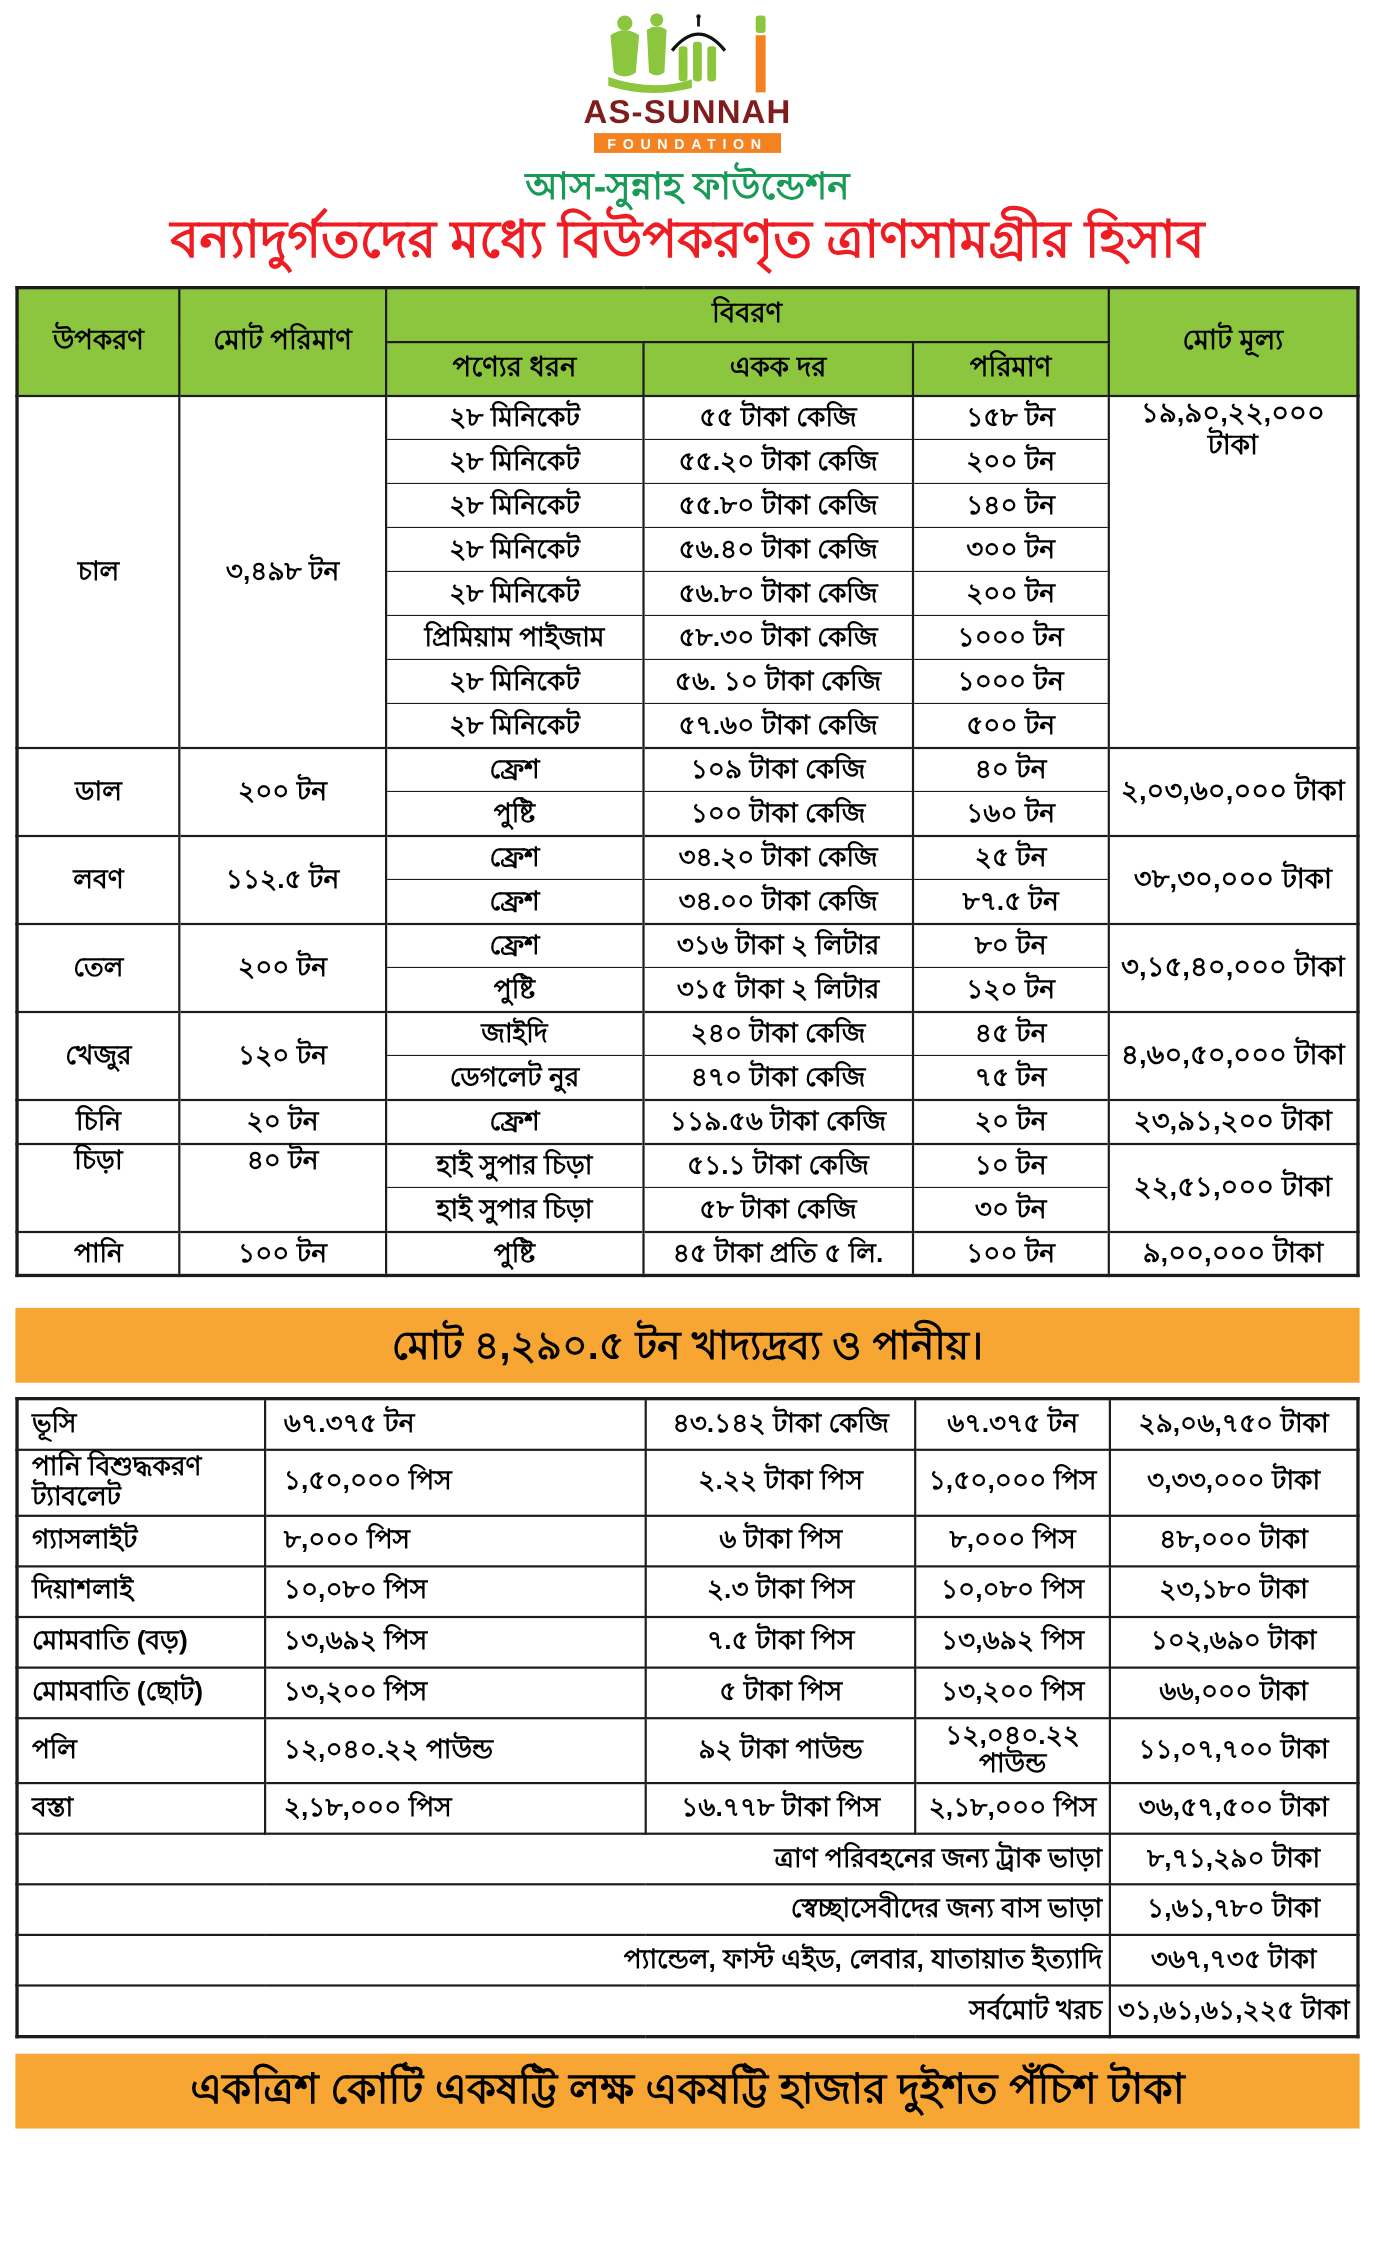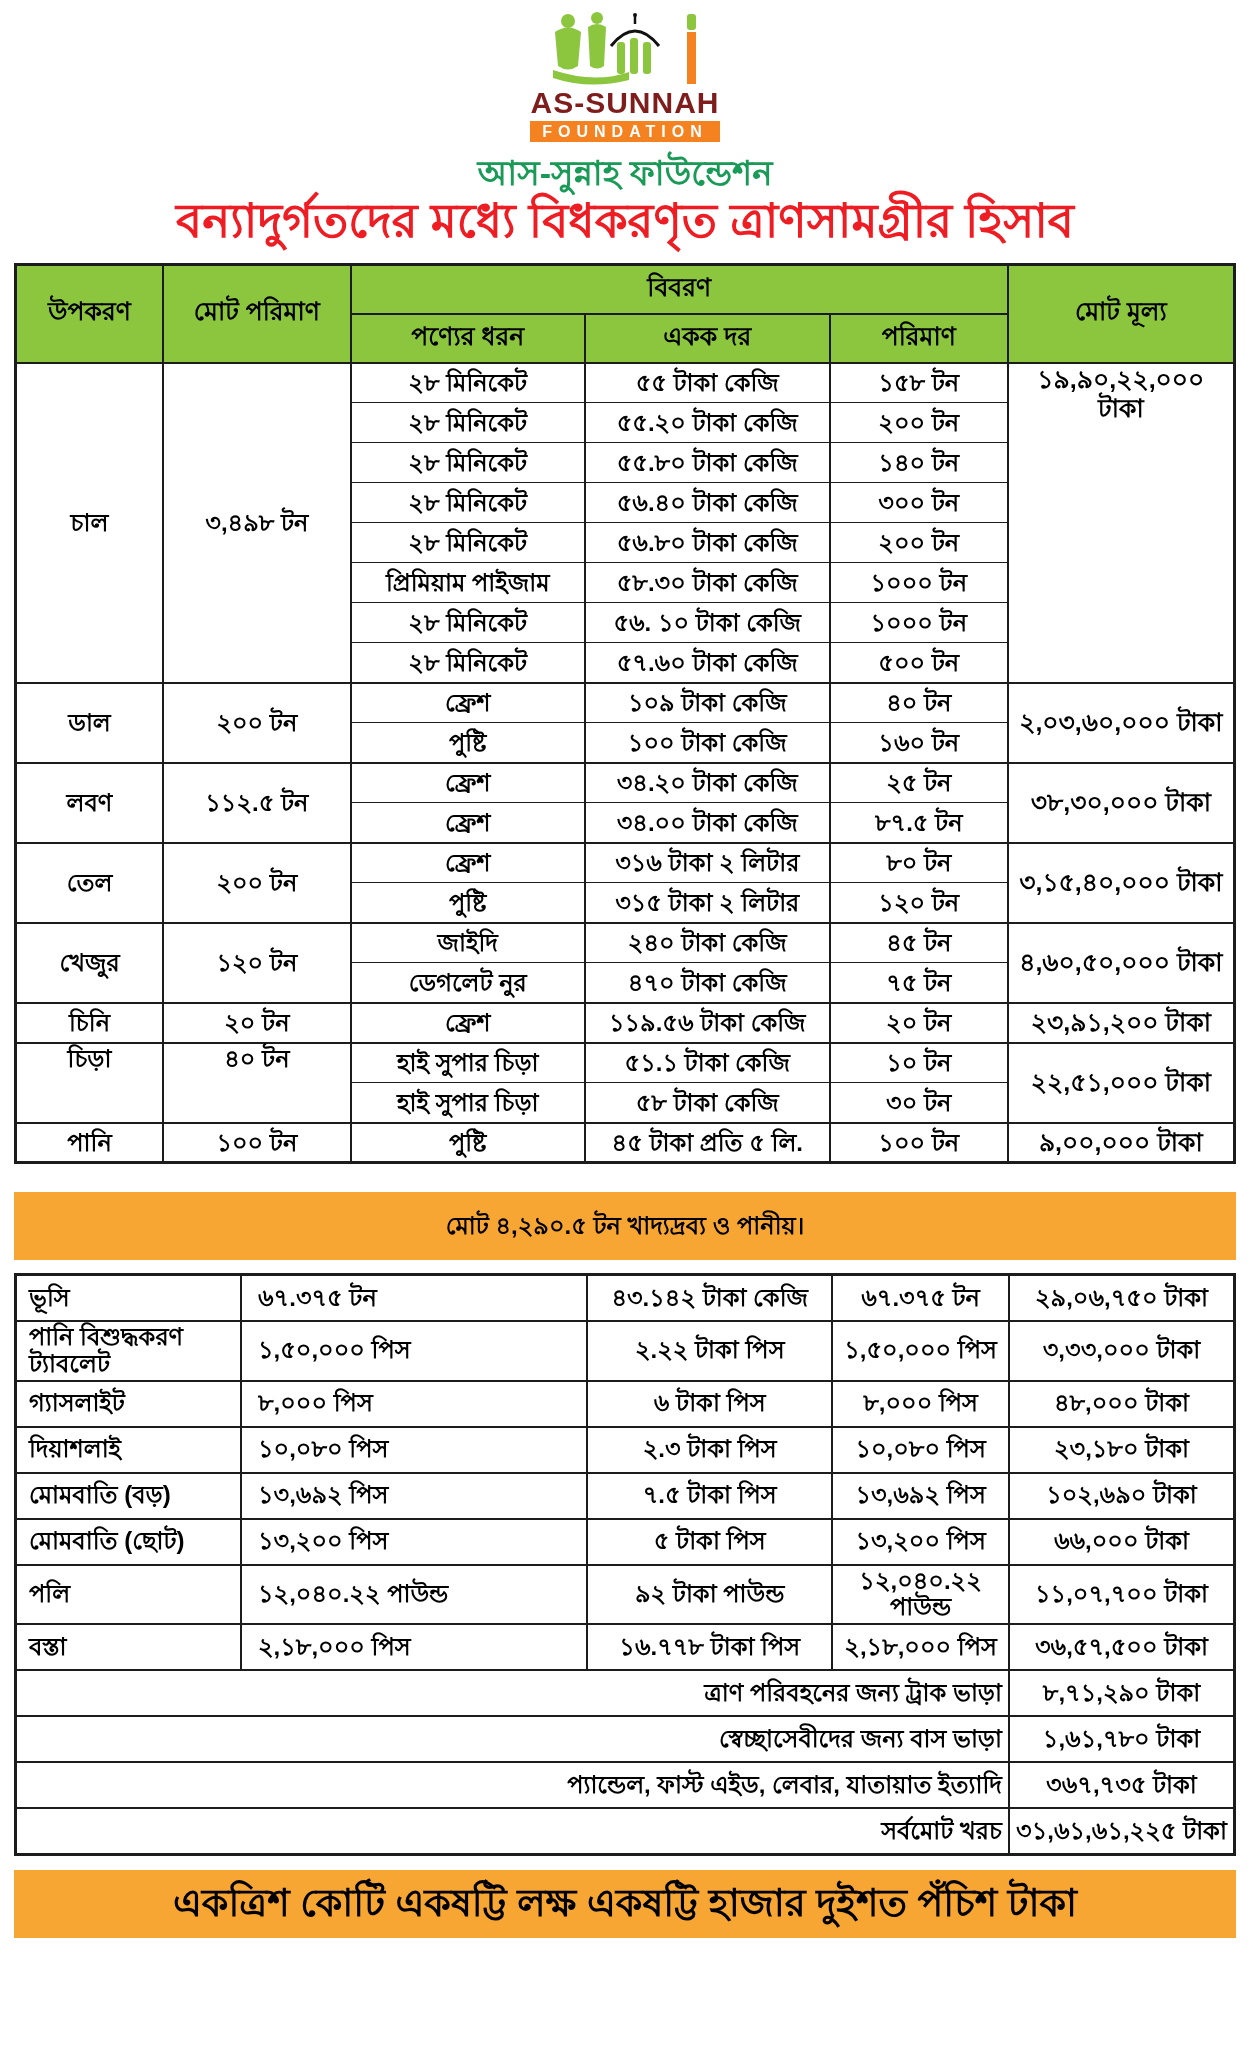--- a/index.html
+++ b/index.html
@@ -8,21 +8,21 @@
   }
   *{box-sizing:border-box;}
   html,body{margin:0;padding:0;background:#ffffff;}
   body{font-family:"Liberation Sans","DejaVu Sans",sans-serif;color:#000;}
   .page{width:1250px;min-height:2048px;background:#fff;padding:8px 14px 10px;margin:0 auto;overflow:hidden;}
 
   
   .logo-wrap{display:flex;flex-direction:column;align-items:center;margin-top:4px;}
   .logo-mark{display:block;}
   .logo-word{font-size:30px;font-weight:800;letter-spacing:1px;color:#7f1d1d;line-height:1;margin-top:2px;}
-  .logo-foundation{background:var(--logo-orange);color:#fff;font-size:16px;font-weight:700;
+  .logo-foundation{background:var(--logo-orange);color:#fff;font-size:13px;font-weight:700;
     letter-spacing:6px;padding:3px 12px 2px;margin-top:3px;line-height:1;}
   .org-title{color:var(--brand-green);font-size:34px;font-weight:800;text-align:center;margin:12px 0 2px;line-height:1.15;}
   .page-title{color:var(--red);font-size:47px;font-weight:800;text-align:center;margin:0 0 16px;line-height:1.1;}
 
   
   table{width:100%;border-collapse:collapse;table-layout:fixed;}
   .t1{border:3px solid var(--ink);}
   .t1 th{background:var(--green);border:2px solid var(--ink);font-size:25px;font-weight:700;height:41px;padding:2px 4px;}
   .t1 td{border:2px solid var(--ink);border-top-width:1px;border-bottom-width:1px;
     text-align:center;font-size:24px;font-weight:700;height:40px;padding:1px 4px;line-height:1.15;}
@@ -33,21 +33,21 @@
   .pt2{padding-top:8px;}
 
   .t2{border:3px solid var(--ink);margin-top:13px;}
   .t2 td{border:2px solid var(--ink);text-align:center;font-size:24px;font-weight:700;height:46px;padding:2px 6px;line-height:1.12;}
   .t2 .name-cell{text-align:left;padding-left:12px;}
   .t2 .qty-main-cell{text-align:left;padding-left:16px;}
   .t2 .label-cell{text-align:right;padding-left:12px;height:40px;}
 
   
   .banner{background:var(--orange);min-height:68px;display:flex;align-items:center;justify-content:center;
-    text-align:center;font-size:24px;font-weight:800;margin-top:28px;padding:6px 10px;line-height:1.1;}
+    text-align:center;font-size:36px;font-weight:800;margin-top:28px;padding:6px 10px;line-height:1.1;}
   .banner.second{margin-top:14px;font-size:38px;}
   .other-heading{text-align:center;font-size:32px;font-weight:800;margin:22px 0 0;}
 </style>
 </head>
 <body>
 
 <div class="page">
 
   <div class="logo-wrap">
     <svg class="logo-mark" width="180" height="74" viewBox="0 0 180 74" aria-hidden="true">
@@ -70,21 +70,21 @@
         <circle cx="100" cy="3" r="2" fill="#111" stroke="none"></circle>
       </g>
 
       <rect x="152" y="20" width="9" height="52" fill="#f58220"></rect>
     </svg>
     <div class="logo-word">AS-SUNNAH</div>
     <div class="logo-foundation">FOUNDATION</div>
   </div>
 
   <h1 class="org-title">আস-সুন্নাহ ফাউন্ডেশন</h1>
-  <h2 class="page-title">বন্যাদুর্গতদের মধ্যে বিধকরণৃত ত্রাণসামগ্রীর হিসাব</h2>
+  <h2 class="page-title">বন্যাদুর্গতদের মধ্যে বিউপকরণৃত ত্রাণসামগ্রীর হিসাব</h2>
 
   <table class="t1">
     <colgroup>
       <col style="width:12.1%">
         <col style="width:15.4%">
         <col style="width:19.2%">
       <col style="width:20.1%">
         <col style="width:14.6%">
         <col style="width:18.6%">
     </colgroup>

